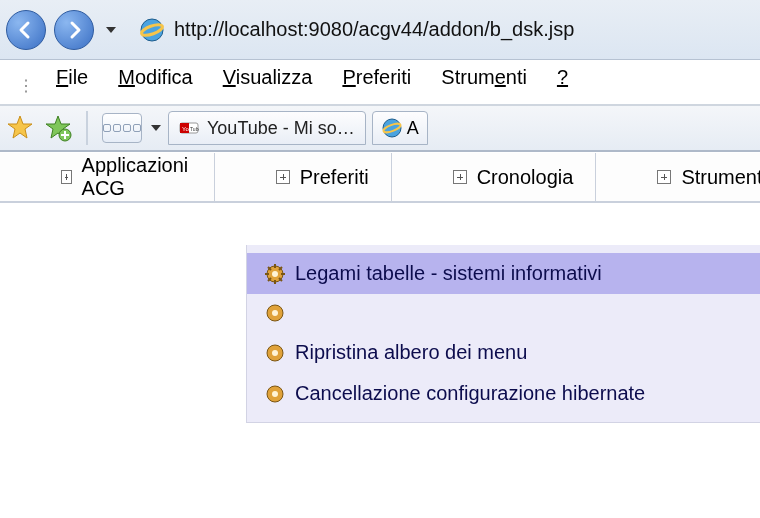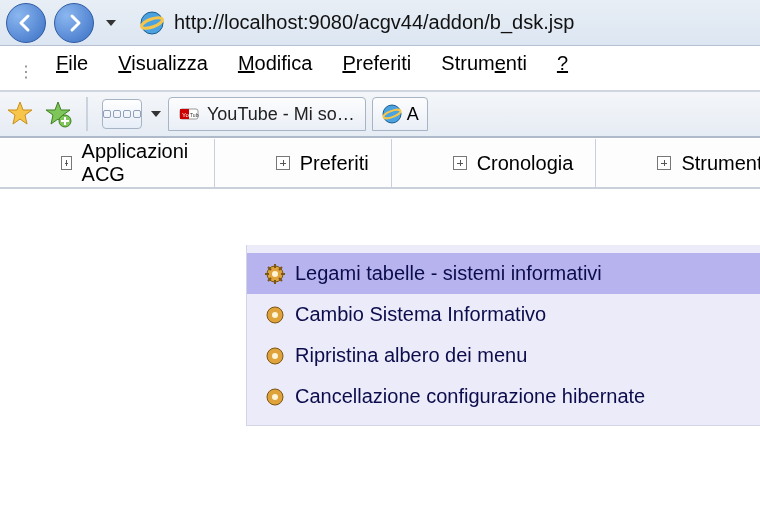--- a/index.html
+++ b/index.html
@@ -1,19 +1,19 @@
 <!DOCTYPE html>
 <html><head>
 <meta charset="utf-8">
 <style>
   * { box-sizing: border-box; margin: 0; padding: 0; font-family: Tahoma, Arial, sans-serif; }
   body { width: 760px; height: 518px; background: #fff; overflow: hidden; }
 
   
-  .navbar { height: 46px; background: linear-gradient(#e8eef5,#dce6f2); border-bottom: 1px solid #b6c2d2; display: flex; align-items: center; padding: 0 6px; gap: 8px; }
+  .navbar { height: 60px; background: linear-gradient(#e8eef5,#dce6f2); border-bottom: 1px solid #b6c2d2; display: flex; align-items: center; padding: 0 6px; gap: 8px; }
   .nav-btn { width: 40px; height: 40px; border-radius: 50%; background: radial-gradient(circle at 30% 30%, #8bb7f0, #3a6fc4); border: 1px solid #2e5ba0; display:flex; align-items:center; justify-content:center; }
   .nav-btn svg { fill:#fff; stroke:#fff; }
   .nav-dropdown { width:14px; height:14px; margin-left:2px; }
   .nav-dropdown svg { fill:#333; }
   .addr-area { flex:1; display:flex; align-items:center; margin-left:12px; gap:8px; }
   .ie-icon { width:28px; height:28px; }
   .url-text { font-size:20px; color:#111; }
 
   
   .menubar { height: 46px; border-bottom: 2px solid #cfd6df; display:flex; align-items:flex-start; padding:6px 18px 0 18px; gap: 30px; font-size:20px; color:#000; }
@@ -81,22 +81,22 @@
           <ellipse cx="14" cy="14" rx="11" ry="4" fill="none" stroke="#f6c54a" stroke-width="3" transform="rotate(-20 14 14)"></ellipse>
         </svg>
     </span>
     <span class="url-text">http://localhost:9080/acgv44/addon/b_dsk.jsp</span>
   </div>
 </div>
 
 <div class="menubar">
   <span class="dots">⋮</span>
   <span class="menu-item"><span class="u" title="File">F</span>ile</span>
+  <span class="menu-item"><span class="u">M</span>odifica</span>
   <span class="menu-item"><span class="u">V</span>isualizza</span>
-  <span class="menu-item"><span class="u">M</span>odifica</span>
   <span class="menu-item"><span class="u">P</span>referiti</span>
   <span class="menu-item">Strum<span class="u">e</span>nti</span>
   <span class="menu-item"><span class="u">?</span></span>
 </div>
 
 <div class="tabbar">
   <span class="star-icon">
     <svg width="28" height="28" viewBox="0 0 28 28">
         <path d="M14 2 L17 10 L26 10 L19 15 L21 24 L14 19 L7 24 L9 15 L2 10 L11 10 Z" fill="#f6c54a" stroke="#c98f1a"></path>
       </svg>
@@ -184,21 +184,20 @@
     </span>
     <span>Legami tabelle - sistemi informativi</span>
   </div>
   <div class="dd-item">
     <span class="gear">
       <svg width="20" height="20" viewBox="0 0 20 20">
           <circle cx="10" cy="10" r="8" fill="#e0a23a" stroke="#7a5513"></circle>
           <circle cx="10" cy="10" r="3" fill="#fff4d6"></circle>
         </svg>
     </span>
-    <span>Cambio Sistema Informativo</span>
   </div>
   <div class="dd-item">
     <span class="gear">
       <svg width="20" height="20" viewBox="0 0 20 20">
           <circle cx="10" cy="10" r="8" fill="#e0a23a" stroke="#7a5513"></circle>
           <circle cx="10" cy="10" r="3" fill="#fff4d6"></circle>
         </svg>
     </span>
     <span>Ripristina albero dei menu</span>
   </div>

